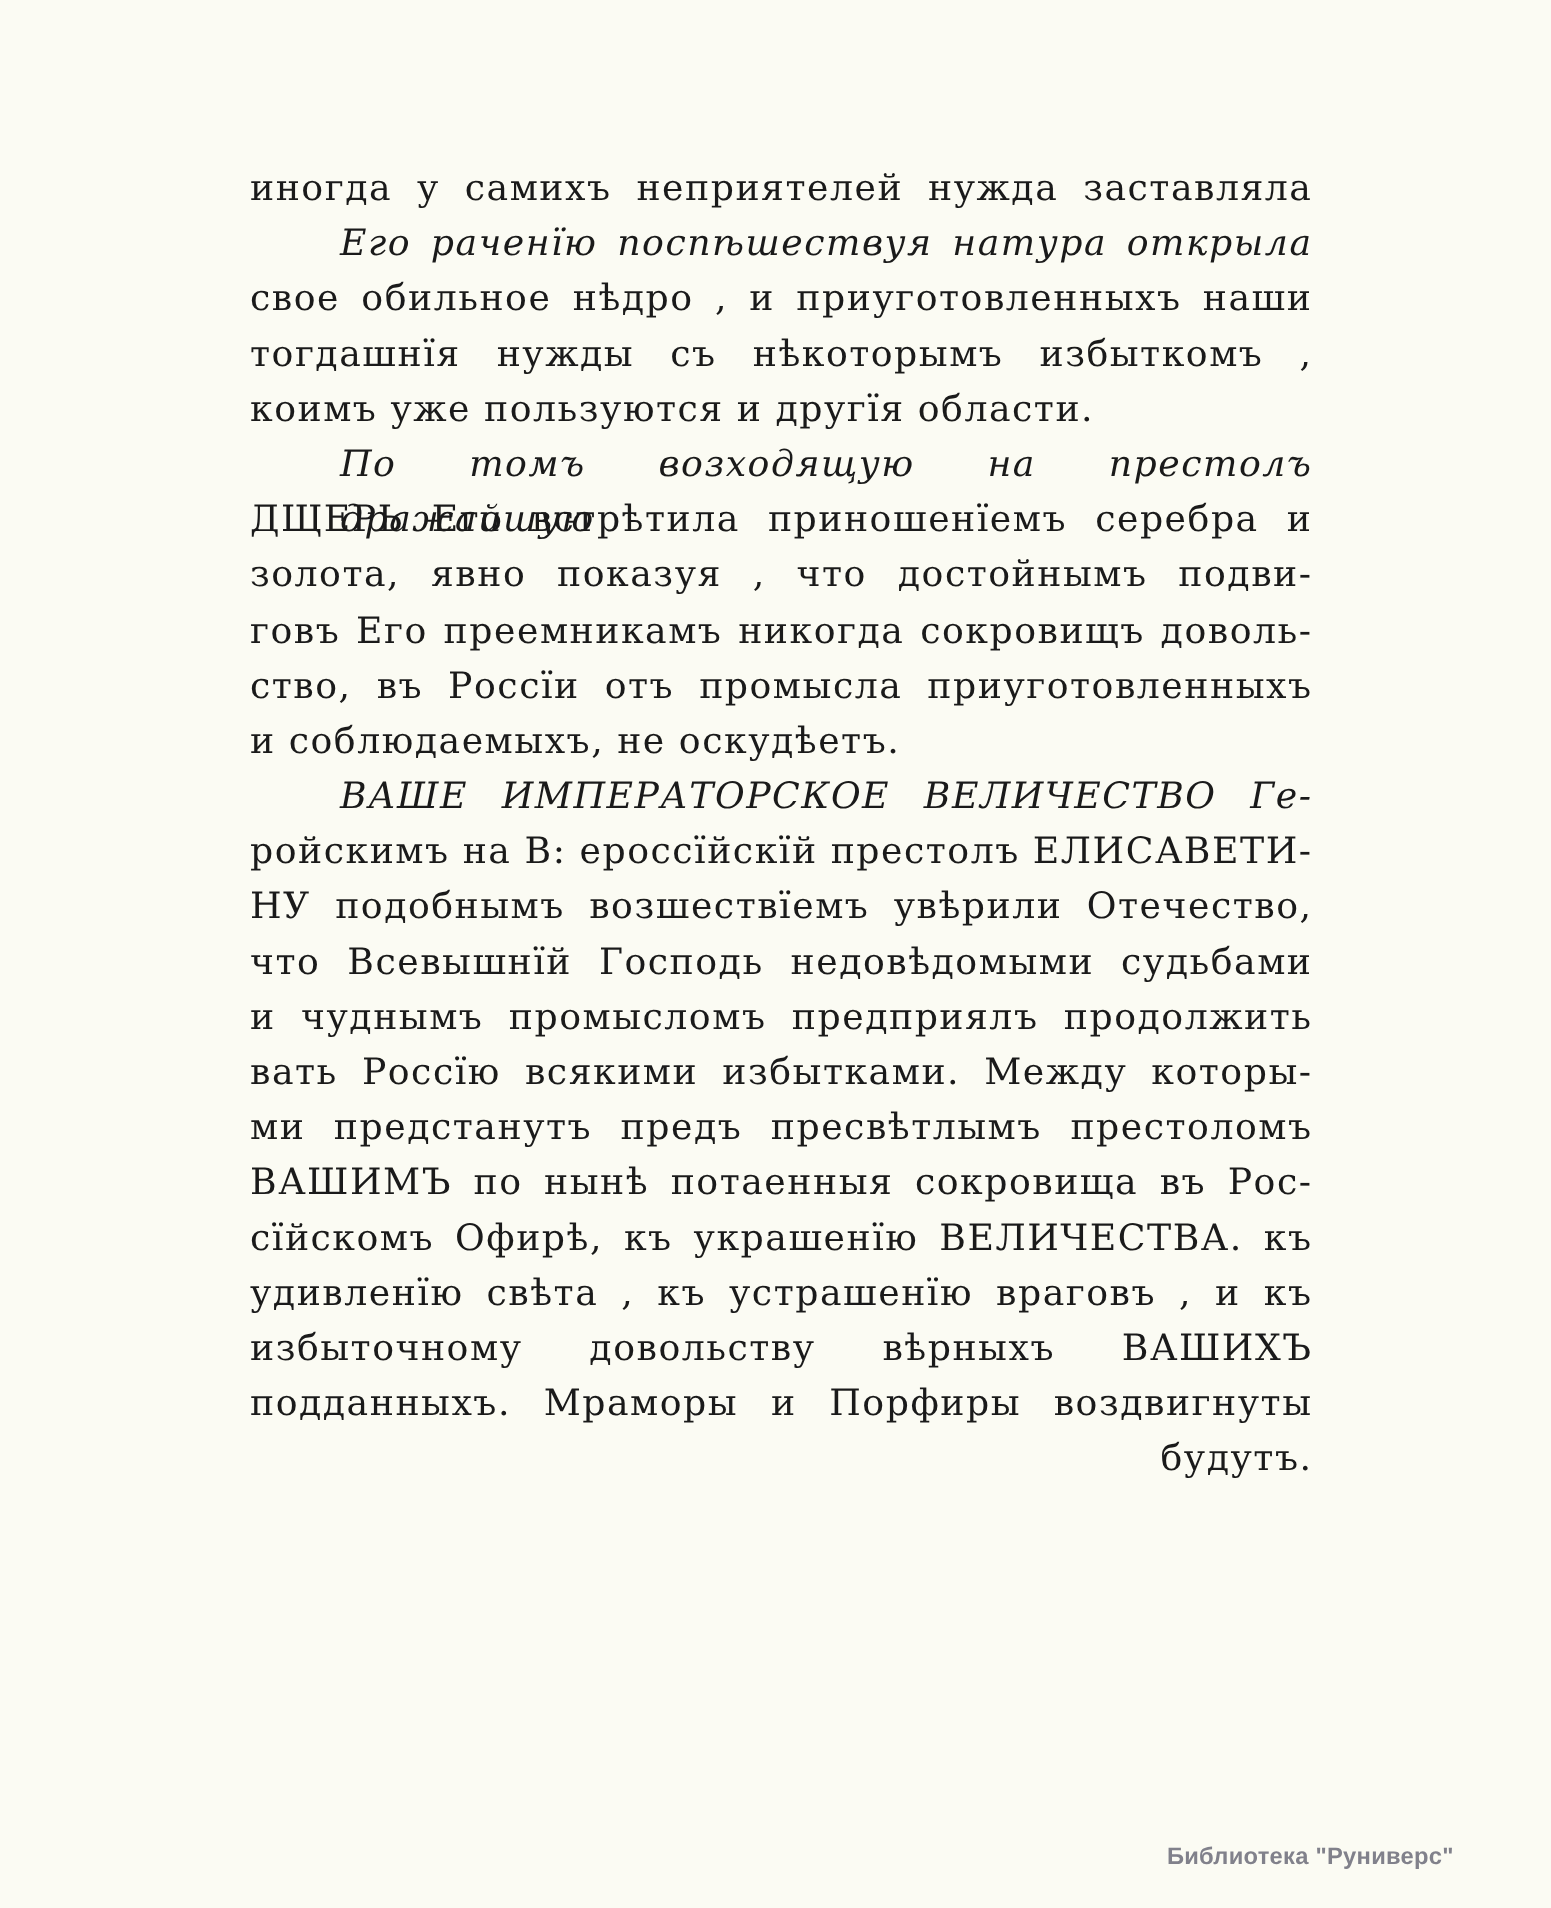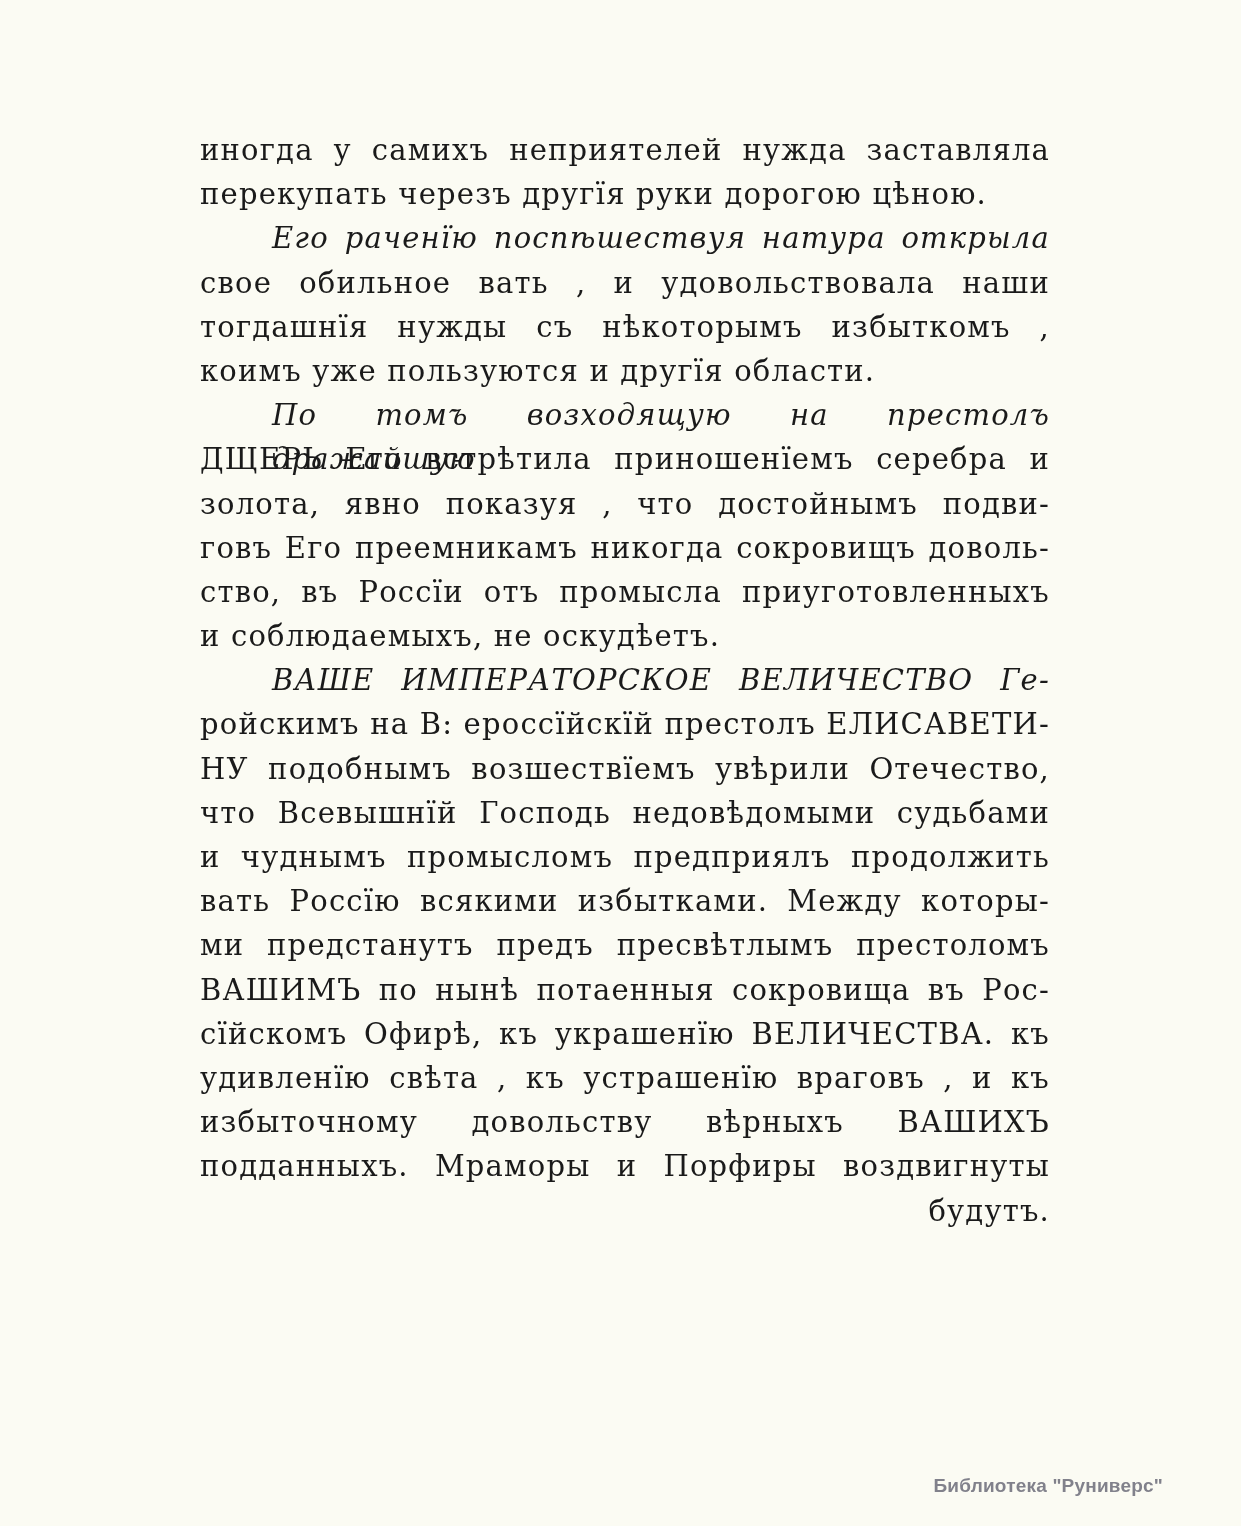--- a/index.html
+++ b/index.html
@@ -49,23 +49,22 @@
     letter-spacing: 0.2px;
     white-space: nowrap;
   }
 </style>
 </head>
 <body>
 
 <div class="page">
   <div class="textblock" id="textblock">
       <div class="line justify">иногда у самихъ неприятелей нужда заставляла</div>
-      <div class="line left">перекупать черезъ другїя руки дорогою цѣною.</div>
       <div class="line justify indent">Его раченїю поспѣшествуя натура открыла</div>
-      <div class="line justify">свое обильное вать , и удовольствовала наши</div>
+      <div class="line justify">свое обильное нѣдро , и приуготовленныхъ наши</div>
       <div class="line justify">тогдашнїя нужды съ нѣкоторымъ избыткомъ ,</div>
       <div class="line left">коимъ уже пользуются и другїя области.</div>
       <div class="line justify indent">По томъ возходящую на престолъ дражайшую</div>
       <div class="line justify">ДЩЕРЬ Его встрѣтила приношенїемъ серебра и</div>
       <div class="line justify">золота, явно показуя , что достойнымъ подви-</div>
       <div class="line justify">говъ Его преемникамъ никогда сокровищъ доволь-</div>
       <div class="line justify">ство, въ Россїи отъ промысла приуготовленныхъ</div>
       <div class="line left">и соблюдаемыхъ, не оскудѣетъ.</div>
       <div class="line justify indent">ВАШЕ ИМПЕРАТОРСКОЕ ВЕЛИЧЕСТВО Ге-</div>
       <div class="line justify">ройскимъ на В: ероссїйскїй престолъ ЕЛИСАВЕТИ-</div>

